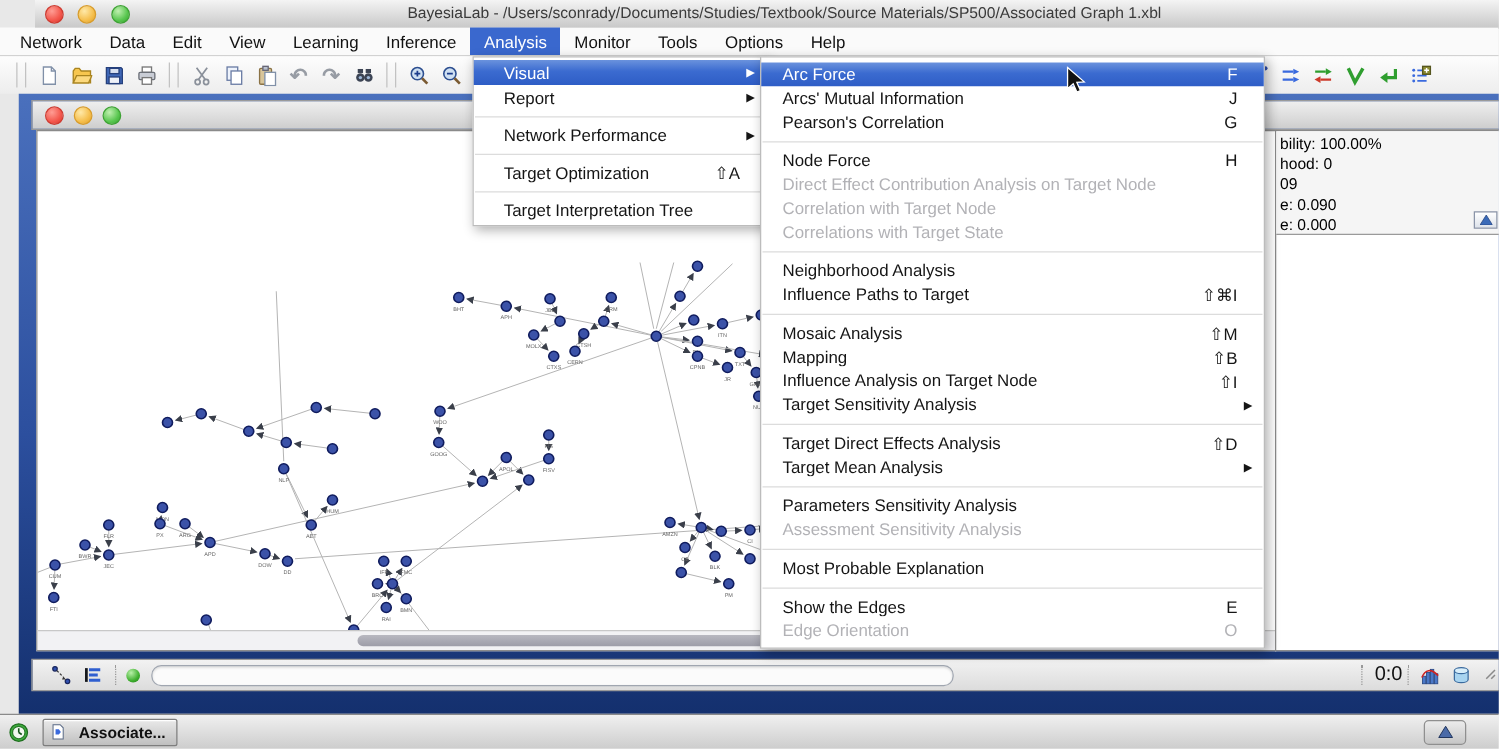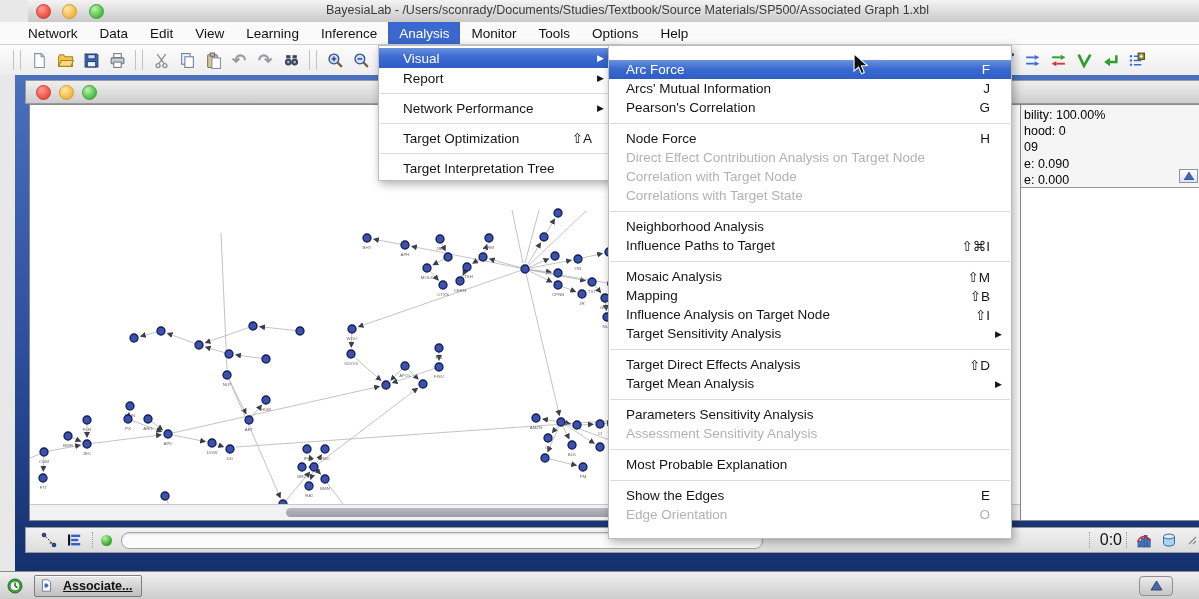--- a/index.html
+++ b/index.html
@@ -14,21 +14,21 @@
   .tl{display:inline-block;width:13px;height:13px;border-radius:50%;margin-right:7px;}
   .tl.red{background:radial-gradient(circle at 35% 30%,#ff9d94,#f3564b 60%,#d3382e);border:.5px solid #ce3a30;}
   .tl.yellow{background:radial-gradient(circle at 35% 30%,#ffe9a8,#f5be4c 60%,#dd9f2b);border:.5px solid #d89c2b;}
   .tl.green{background:radial-gradient(circle at 35% 30%,#c0f0b0,#58c64f 60%,#36a02e);border:.5px solid #3da233;}
   .tl-group{position:absolute;left:8px;top:4px;}
   .title-text{position:absolute;left:0;right:0;top:3px;text-align:center;
     font-size:12.5px;color:#3a3a3a;}
 
   
   .menubar{left:0;top:22px;width:1199px;height:23px;background:#fafafa;
-    border-bottom:1px solid #d2d2d2;display:flex;align-items:stretch;padding-left:17px;box-sizing:border-box;}
+    border-bottom:1px solid #d2d2d2;display:flex;align-items:stretch;padding-left:5px;box-sizing:border-box;}
   .mb-item{display:flex;align-items:center;padding:0 11px;font-size:13.5px;color:#111;}
   .mb-item.active{background:#3a68ce;color:#fff;}
 
   
   .toolbar{left:0;top:45px;width:1199px;height:30px;
     background:linear-gradient(180deg,#fdfdfd,#ededed);
     display:flex;align-items:center;padding-left:8px;box-sizing:border-box;}
   .tbtn{width:24px;height:24px;display:flex;align-items:center;justify-content:center;margin:0 1px;}
   .tbtn svg{width:17px;height:17px;}
   .tbsep{width:6px;height:20px;margin:0 5px;
@@ -74,21 +74,21 @@
     background:radial-gradient(circle at 35% 30%,#b8f0a8,#3faf2f 60%,#1e7a18);}
   .statusfield{width:640px;height:15px;border:1px solid #a0a6b0;border-radius:8px;
     background:#fbfbfb;box-shadow:inset 0 1px 2px rgba(0,0,0,.15);font-size:10px;}
   .counter{font-size:16px;color:#111;margin:0 2px;}
   .grip{margin-left:8px;}
 
   
   .popup{position:absolute;background:#fff;border:1px solid #bcbcbc;
     box-shadow:2px 3px 9px rgba(0,0,0,.32);z-index:30;font-size:13.5px;color:#151515;}
   .dd{left:378px;top:45px;width:234px;padding:2px 0;}
-  .sub{left:608px;top:45px;width:402px;padding:14px 0;}
+  .sub{left:608px;top:45px;width:402px;padding:4px 0;}
   .mrow{display:flex;align-items:center;white-space:nowrap;}
   .dd .mrow{height:20px;}
   .sub .mrow{height:19px;}
   .mlbl{flex:1;padding-left:17px;overflow:hidden;}
   .dd .mlbl{padding-left:24px;}
   .msc{padding-right:5px;}
   .marr{width:16px;font-size:9px;}
   .mrow.sel{background:linear-gradient(180deg,#6a92dd 0%,#3b6bd0 45%,#2e5dc6 100%);color:#fff;}
   .mrow.dis{color:#b2b2b6;}
   .msep{height:1px;background:#dcdcdc;}
@@ -100,21 +100,21 @@
   
   .taskbar{left:0;top:571px;width:1199px;height:28px;
     background:linear-gradient(180deg,#f0f0f0,#cdcdcd);
     border-top:1px solid #8a8a8a;box-sizing:border-box;
     display:flex;align-items:center;padding:0 4px;}
   .clock{width:22px;height:22px;margin-right:8px;}
   .taskbtn{display:flex;align-items:center;height:22px;padding:0 9px 0 5px;
     background:linear-gradient(180deg,#e9e9e9,#bfbfbf);
     border:1px solid #7d7d7d;border-radius:2px;box-shadow:inset 0 1px 0 #fff;}
   .taskbtn svg{width:15px;height:15px;margin-right:5px;}
-  .taskbtn .lbl{font-size:12.5px;font-weight:700;color:#111;text-decoration:underline;}
+  .taskbtn .lbl{font-size:12.5px;font-weight:700;color:#111;}
   .upbtn{margin-left:auto;margin-right:22px;width:34px;height:20px;
     background:linear-gradient(180deg,#ececec,#c6c6c6);
     border:1px solid #8f8f8f;border-radius:4px;
     display:flex;align-items:center;justify-content:center;padding:0;}
   .upbtn svg{width:13px;height:11px;}
 </style>
 </head>
 <body>
 
 <div class="abs titlebar">

